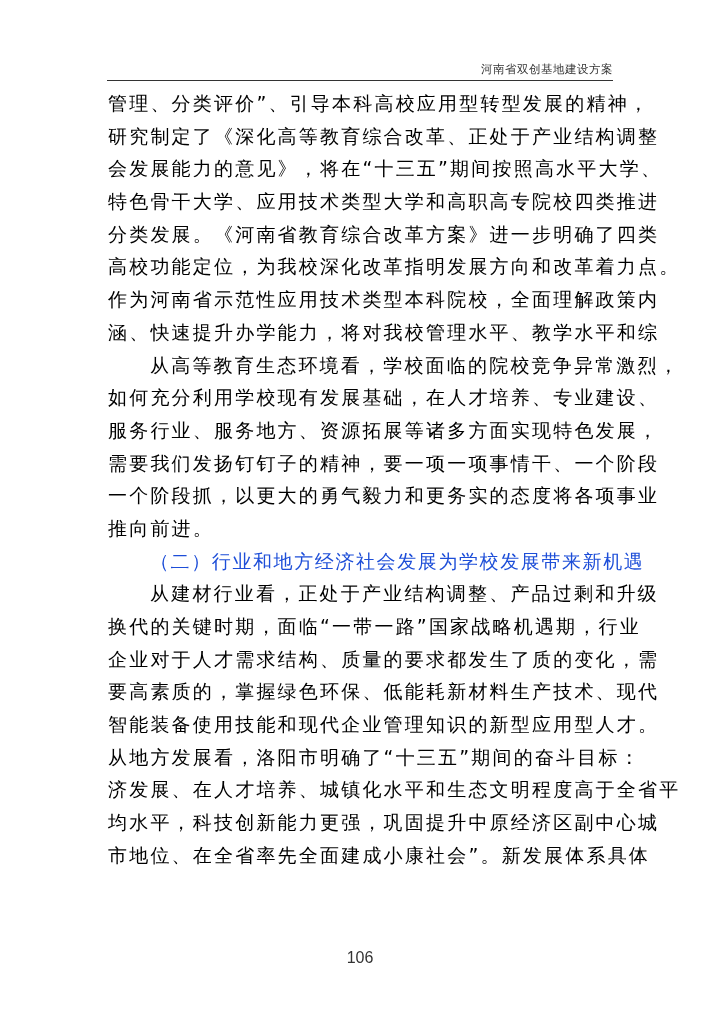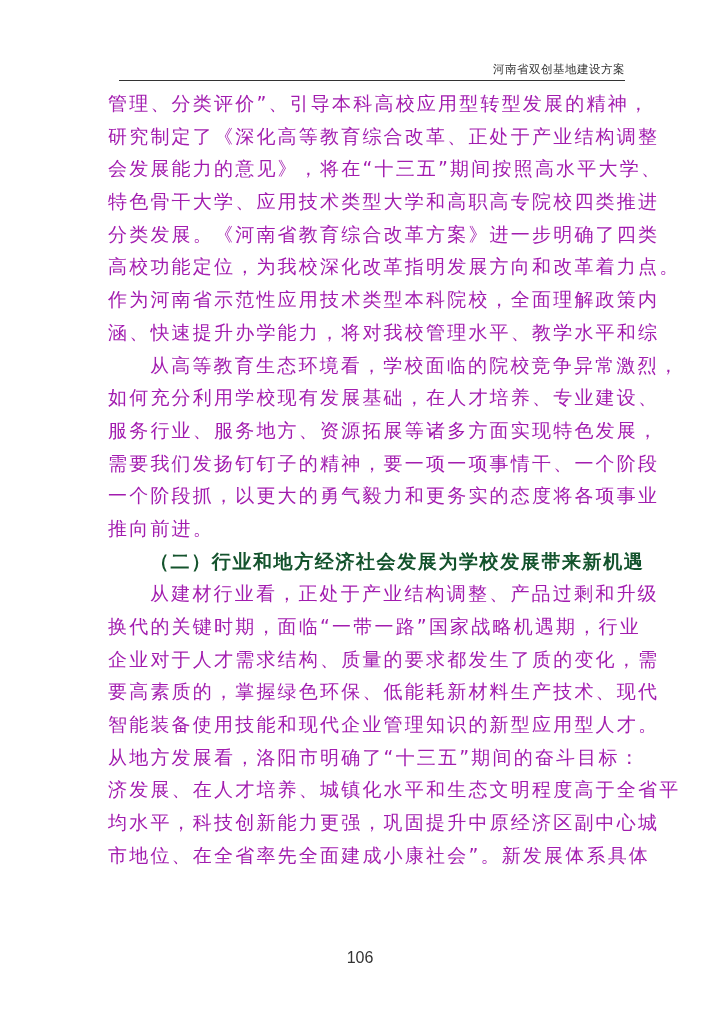--- a/index.html
+++ b/index.html
@@ -1,38 +1,38 @@
 <!DOCTYPE html>
 <html><head>
 <meta charset="utf-8">
 <style>
   html, body { margin: 0; padding: 0; }
   body {
     width: 720px; height: 1018px; background: #ffffff; position: relative; overflow: hidden;
     font-family: "DejaVu Serif", "Liberation Serif", serif; color: #2a2a2a;
   }
   .page-header {
-    position: absolute; left: 119px; top: 60px; width: 506px; height: 20px;
+    position: absolute; left: 107px; top: 60px; width: 506px; height: 20px;
     border-bottom: 1.5px solid #333;
   }
   .page-header .title {
     position: absolute; right: 0; bottom: 3px;
     font-size: 11.5px; color: #333; letter-spacing: 0.5px;
     font-family: "DejaVu Serif", "Liberation Serif", serif;
   }
   .body-text {
     position: absolute; left: 108px; top: 87px; width: 510px;
   }
   .line {
     height: 32.7px; line-height: 32.7px; font-size: 19px;
-    white-space: nowrap; letter-spacing: 2.2px; color: #a21caf;
+    white-space: nowrap; letter-spacing: 2.2px; color: #000000;
     font-family: "DejaVu Sans", "Liberation Sans", sans-serif;
   }
   .line.indent { padding-left: 42px; }
-  .line.heading { font-weight: bold; padding-left: 42px; letter-spacing: 1.6px; color: #14532d; }
+  .line.heading { font-weight: normal; padding-left: 42px; letter-spacing: 1.6px; color: #1d4ed8; }
   .page-number {
     position: absolute; left: 0; width: 720px; top: 949px; text-align: center;
     font-size: 16px; color: #333; font-family: "Liberation Sans", sans-serif;
   }
 </style>
 </head>
 <body>
 
 <div class="page-header">
   <span class="title">河南省双创基地建设方案</span>

